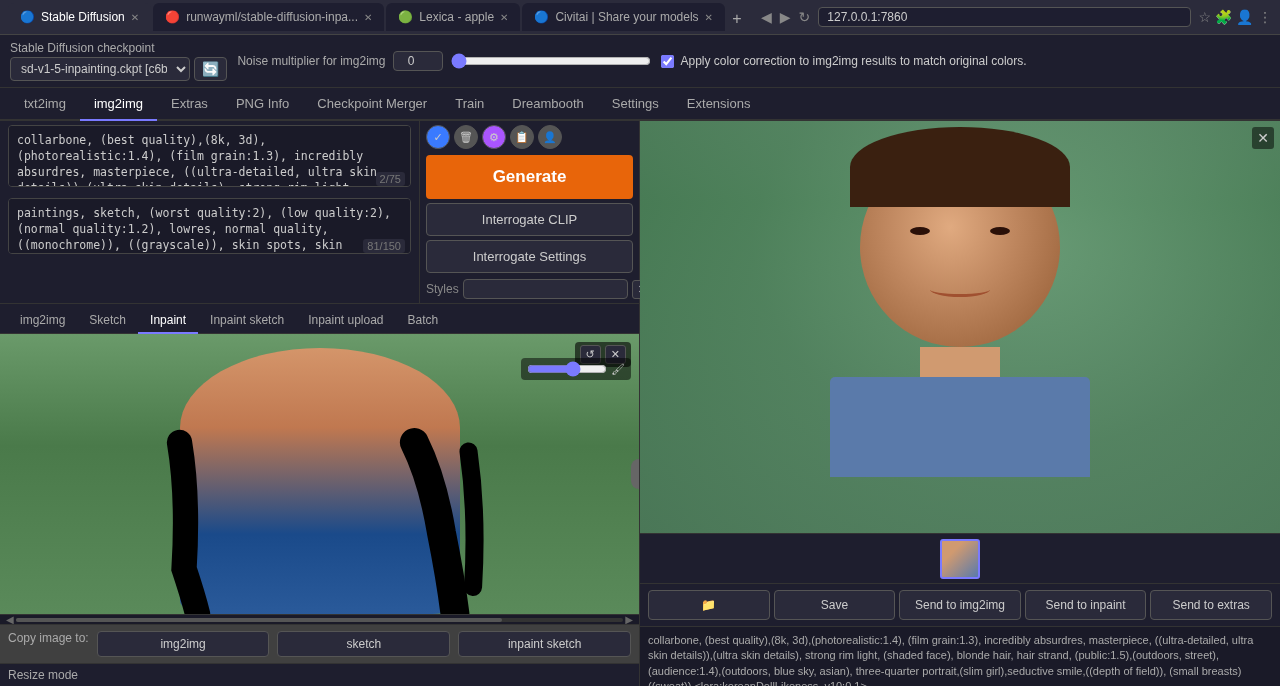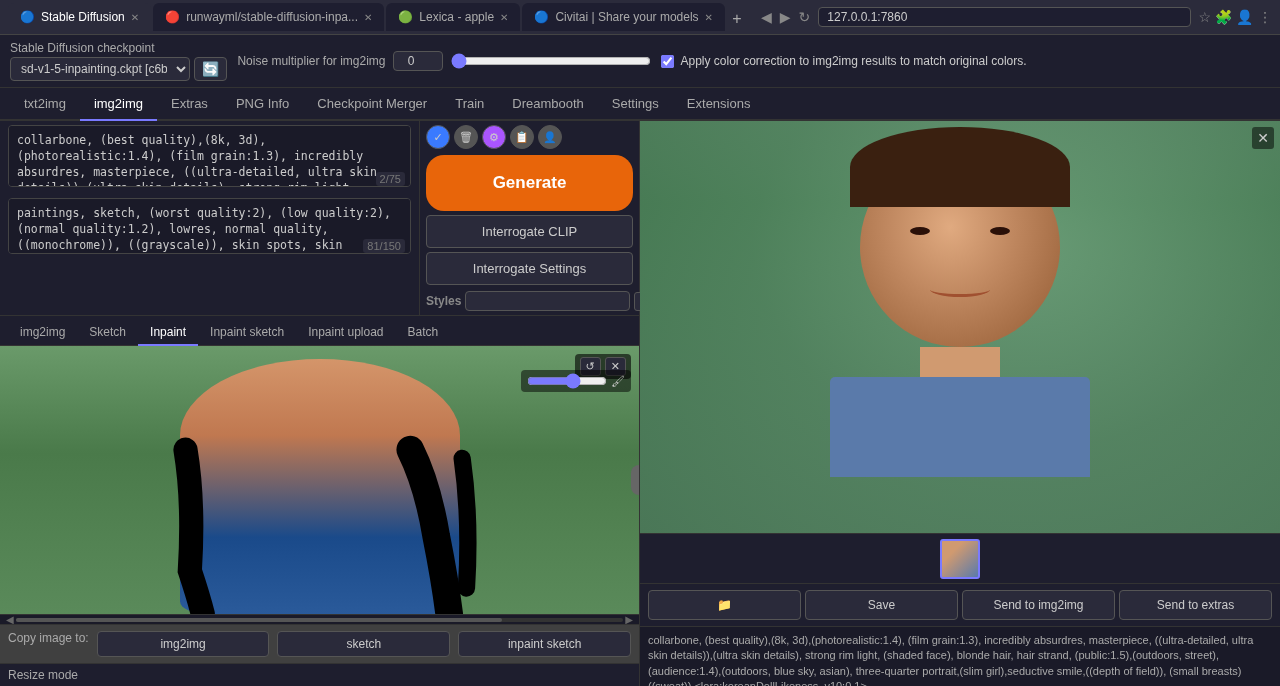--- a/index.html
+++ b/index.html
@@ -175,26 +175,26 @@
         </div>
 
         <div style="width:220px; display:flex; flex-direction:column; padding:4px 6px; gap:4px; border-left:1px solid #333;">
           <div style="display:flex; gap:4px; align-items:center; margin-bottom:2px;">
             <div class="icon-circle blue" title="img2img">✓</div>
             <div class="icon-circle" style="background:#555;">🗑</div>
             <div class="icon-circle purple">⚙</div>
             <div class="icon-circle" style="background:#555;">📋</div>
             <div class="icon-circle" style="background:#555;">👤</div>
           </div>
-          <button class="generate-btn" style="font-size:17px; padding:18px; border-radius:18px;">Generate</button>
+          <button class="generate-btn" style="font-size:17px; padding:12px; border-radius:4px;">Generate</button>
           <button class="interrogate-btn">Interrogate CLIP</button>
           <button class="interrogate-btn">Interrogate Settings</button>
 
           <div style="display:flex; align-items:center; gap:4px; margin-top:2px;">
-            <span style="font-size:12px; color:#888;font-weight:bold;">Styles</span>
+            <span style="font-size:12px; color:#888;">Styles</span>
             <input style="flex: 1 1 0%; background: rgb(42, 42, 58); border: 1px solid rgb(85, 85, 85); color: rgb(204, 204, 204); border-radius: 4px; padding: 2px 4px; font-size: 12px;" type="text" placeholder="">
             <button style="background:#2a2a3a; border:1px solid #555; color:#ccc; border-radius:3px; padding:2px 5px; cursor:pointer; font-size:11px;">✕</button>
             <button style="background:#2a2a3a; border:1px solid #555; color:#ccc; border-radius:3px; padding:2px 5px; cursor:pointer; font-size:11px;">+</button>
           </div>
         </div>
       </div>
 
       <div class="image-tab-nav">
         <div class="image-tab">img2img</div>
         <div class="image-tab">Sketch</div>
@@ -294,20 +294,23 @@
         <button class="action-btn">
           <span class="folder-icon">📁</span>
         </button>
         <button class="action-btn">
           <span>Save</span>
         </button>
         <button class="action-btn">
           <span>Send to img2img</span>
         </button>
         <button class="action-btn">
+          <span>Send to inpaint</span>
+        </button>
+        <button class="action-btn">
           <span>Send to extras</span>
         </button>
       </div>
 
       <div class="output-caption">
         <span>collarbone, (best quality),(8k, 3d),(photorealistic:1.4), (film grain:1.3), incredibly absurdres, masterpiece, ((ultra-detailed, ultra skin details)),(ultra skin details), strong rim light, (shaded face), blonde hair, hair strand, (public:1.5),(outdoors, street), (audience:1.4),(outdoors, blue sky, asian), three-quarter portrait,(slim girl),seductive smile,((depth of field)), (small breasts) ((sweat)) &lt;lora:koreanDollLikeness_v10:0.1&gt;</span>
       </div>
 
     </div>
 

